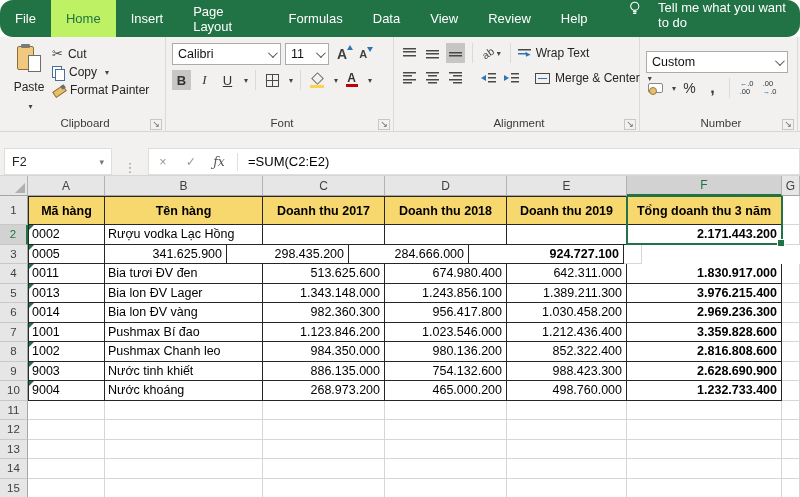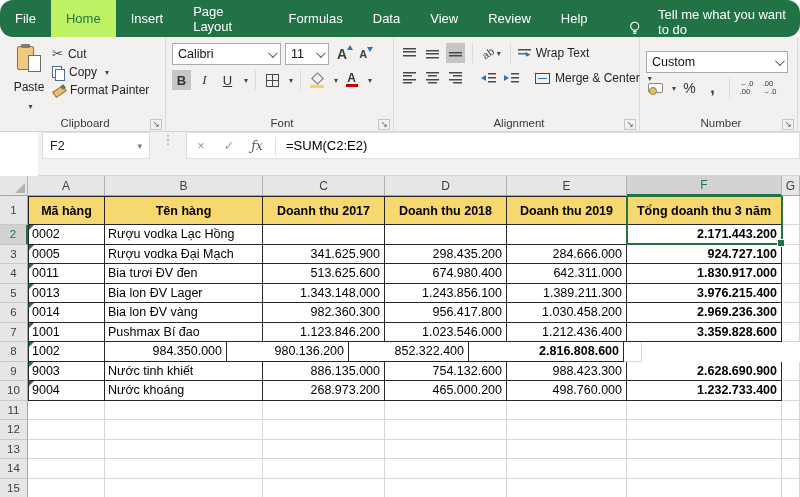--- a/index.html
+++ b/index.html
@@ -8,21 +8,21 @@
   }
   *{box-sizing:border-box;}
   html,body{margin:0;padding:0;}
   body{width:800px;height:497px;overflow:hidden;background:#fff;
        font-family:"Liberation Sans","DejaVu Sans",sans-serif;-webkit-font-smoothing:antialiased;}
 
   
   .tabbar{height:37px;background:var(--green);display:flex;align-items:stretch;color:#fff;font-size:13px;border-radius:13px;}
   .tab{display:flex;align-items:center;padding:0 15px;cursor:default;}
   .tab.active{background:#bef264;color:var(--green);}
-  .tellme{display:flex;align-items:flex-end;gap:18px;margin-left:26px;}
+  .tellme{display:flex;align-items:flex-start;gap:18px;margin-left:26px;}
 
   
   .ribbon{height:95px;background:var(--ribbon-bg);border-bottom:1px solid var(--line);display:flex;font-size:12px;color:#252423;}
   .group{position:relative;border-right:1px solid #DCDAD8;padding:4px 4px 17px 6px;flex-shrink:0;}
   .g-label{position:absolute;bottom:2px;left:0;right:14px;text-align:center;font-size:11.5px;color:var(--ink);padding-left:19px;}
   .launcher{position:absolute;bottom:1px;right:3px;font-size:9px;color:#6b6a68;border:1px solid #c8c6c4;padding:0 1px;line-height:9px;}
   .g-body{display:flex;height:100%;}
   .caret{font-size:8px;color:#444;margin-left:3px;}
   .chev{width:7px;height:7px;border-right:1.4px solid #555;border-bottom:1.4px solid #555;transform:rotate(45deg) translateY(-2px);flex-shrink:0;}
 
@@ -100,21 +100,21 @@
   
   .g-num{width:158px;}
   .combo-numfmt{width:142px;margin-top:8px;}
   .acct-i{position:relative;width:15px;height:10px;border:1px solid #8a8886;border-radius:2px;background:#fff;display:block;}
   .acct-i::after{content:"";position:absolute;left:0;bottom:-3px;width:6px;height:6px;border-radius:50%;background:#E8C06A;border:1px solid #9a7b3f;}
   .pct{font-size:14px;color:#333;} .comma{font-size:16px;color:#333;font-weight:bold;line-height:8px;}
   .dec-i{display:flex;flex-direction:column;font-size:7.5px;line-height:8px;color:#333;align-items:flex-start;}
   .dec-i .blue{color:#2E74B5;}
 
   
-  .fbar{height:44px;background:var(--ribbon-bg);display:flex;align-items:flex-start;border-bottom:1px solid var(--line);padding:0;margin-left:38px;}
+  .fbar{height:44px;background:var(--ribbon-bg);display:flex;align-items:flex-end;border-bottom:1px solid var(--line);padding:0;}
   .namebox{width:108px;height:27px;background:#fff;border:1px solid #E0DEDC;margin-left:4px;display:flex;align-items:center;justify-content:space-between;padding:0 7px;font-size:12.5px;color:#222;}
   .nb-caret{font-size:9px;color:#777;}
   .dots{width:36px;text-align:center;color:#9a9896;font-size:13px;}
   .fx-area{flex:1;height:27px;background:#fff;border:1px solid #E0DEDC;display:flex;align-items:center;margin-right:0;}
   .fxb{width:28px;text-align:center;font-size:12.5px;color:#9a9896;}
   .fxb.fx{font-family:"DejaVu Serif","Liberation Serif",serif;font-style:italic;color:#555;}
   .fx-div{width:1px;height:18px;background:#E1DFDD;margin:0 4px;}
   .formula-text{font-size:13px;color:#000;padding-left:6px;}
 
   
@@ -371,21 +371,20 @@
       <div class="cell tb w-b txt">Rượu vodka Lạc Hồng</div>
       <div class="cell tb w-c num"></div>
       <div class="cell tb w-d num"></div>
       <div class="cell tb w-e num"></div>
       <div class="cell tb w-f num bold">2.171.443.200</div>
       <div class="cell gl w-g"></div>
     </div>
     <div class="grow">
       <div class="rhd w-rh">3</div>
       <div class="cell tb tb-left w-a txt err">0005</div>
-      <div class="cell tb w-b txt">Rượu vodka Đại Mạch</div>
       <div class="cell tb w-c num">341.625.900</div>
       <div class="cell tb w-d num">298.435.200</div>
       <div class="cell tb w-e num">284.666.000</div>
       <div class="cell tb w-f num bold">924.727.100</div>
       <div class="cell gl w-g"></div>
     </div>
     <div class="grow">
       <div class="rhd w-rh">4</div>
       <div class="cell tb tb-left w-a txt err">0011</div>
       <div class="cell tb w-b txt">Bia tươi ĐV đen</div>
@@ -421,20 +420,21 @@
       <div class="cell tb w-b txt">Pushmax Bí đao</div>
       <div class="cell tb w-c num">1.123.846.200</div>
       <div class="cell tb w-d num">1.023.546.000</div>
       <div class="cell tb w-e num">1.212.436.400</div>
       <div class="cell tb w-f num bold">3.359.828.600</div>
       <div class="cell gl w-g"></div>
     </div>
     <div class="grow">
       <div class="rhd w-rh">8</div>
       <div class="cell tb tb-left w-a txt err">1002</div>
+      <div class="cell tb w-b txt">Pushmax Chanh leo</div>
       <div class="cell tb w-c num">984.350.000</div>
       <div class="cell tb w-d num">980.136.200</div>
       <div class="cell tb w-e num">852.322.400</div>
       <div class="cell tb w-f num bold">2.816.808.600</div>
       <div class="cell gl w-g"></div>
     </div>
     <div class="grow">
       <div class="rhd w-rh">9</div>
       <div class="cell tb tb-left w-a txt err">9003</div>
       <div class="cell tb w-b txt">Nước tinh khiết</div>

